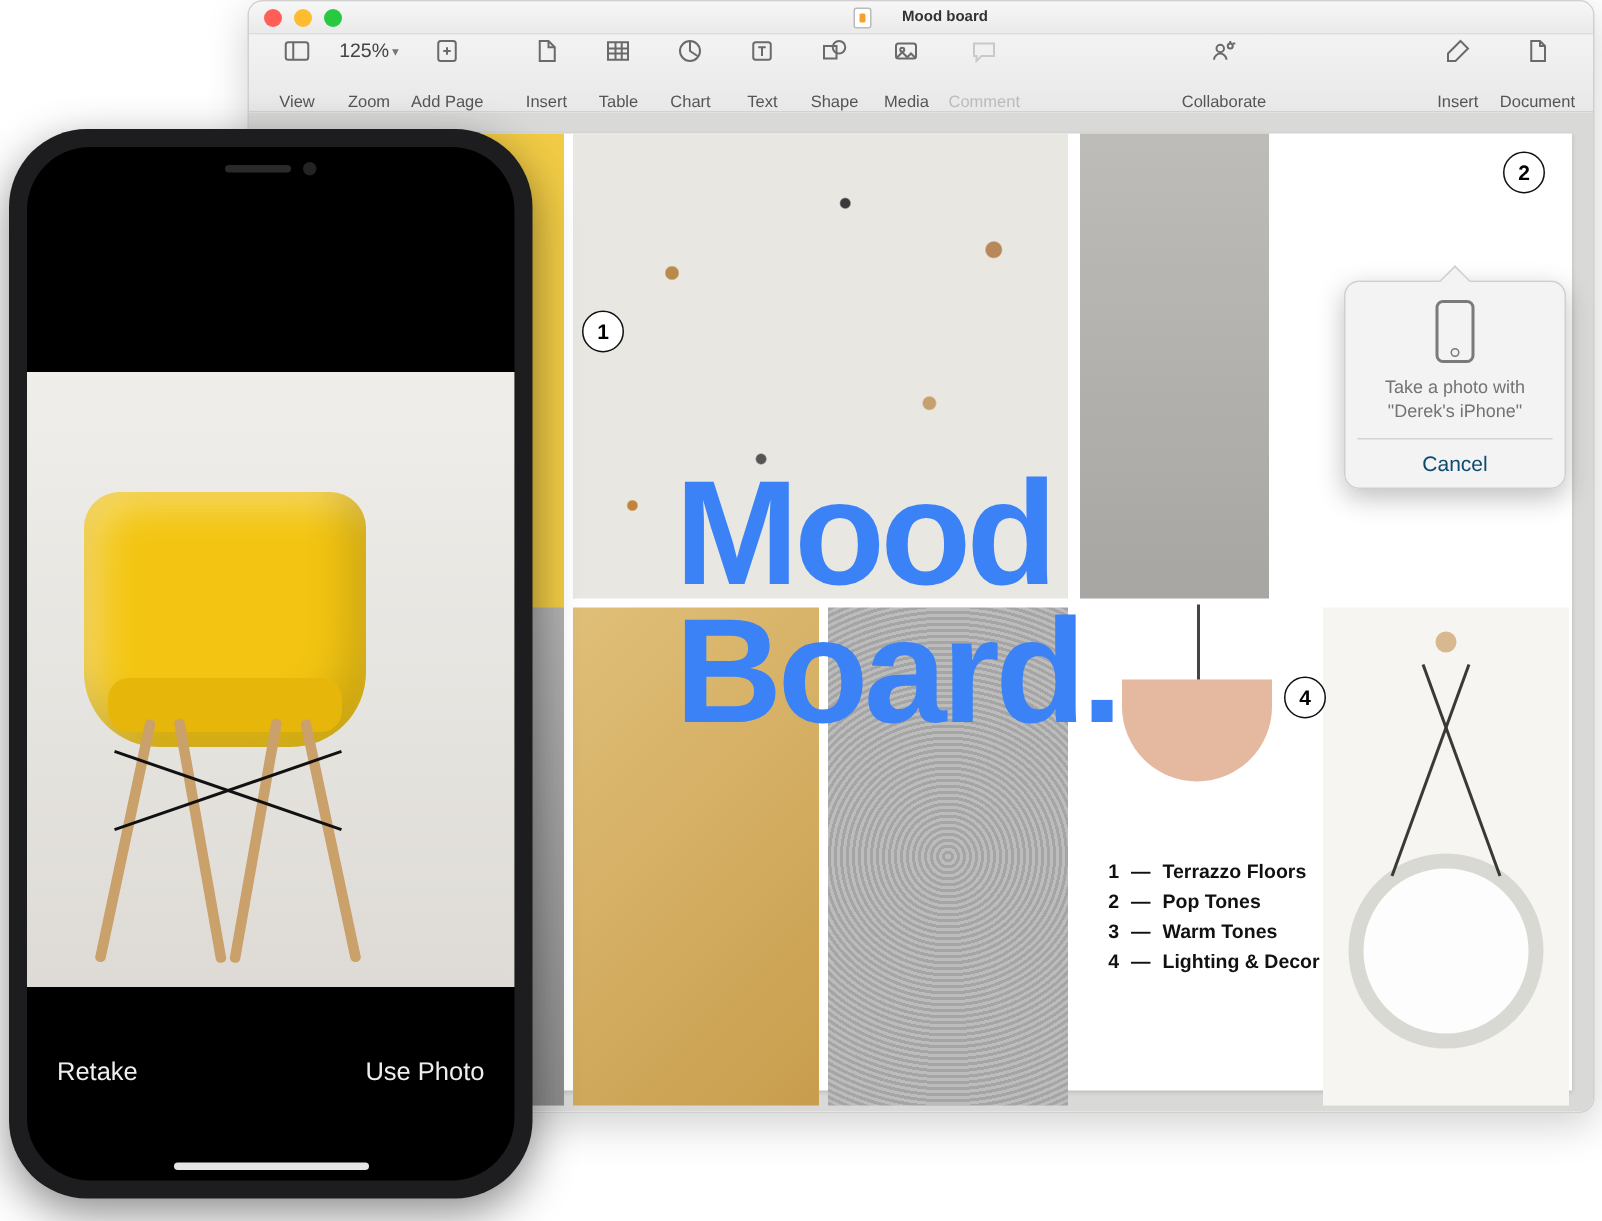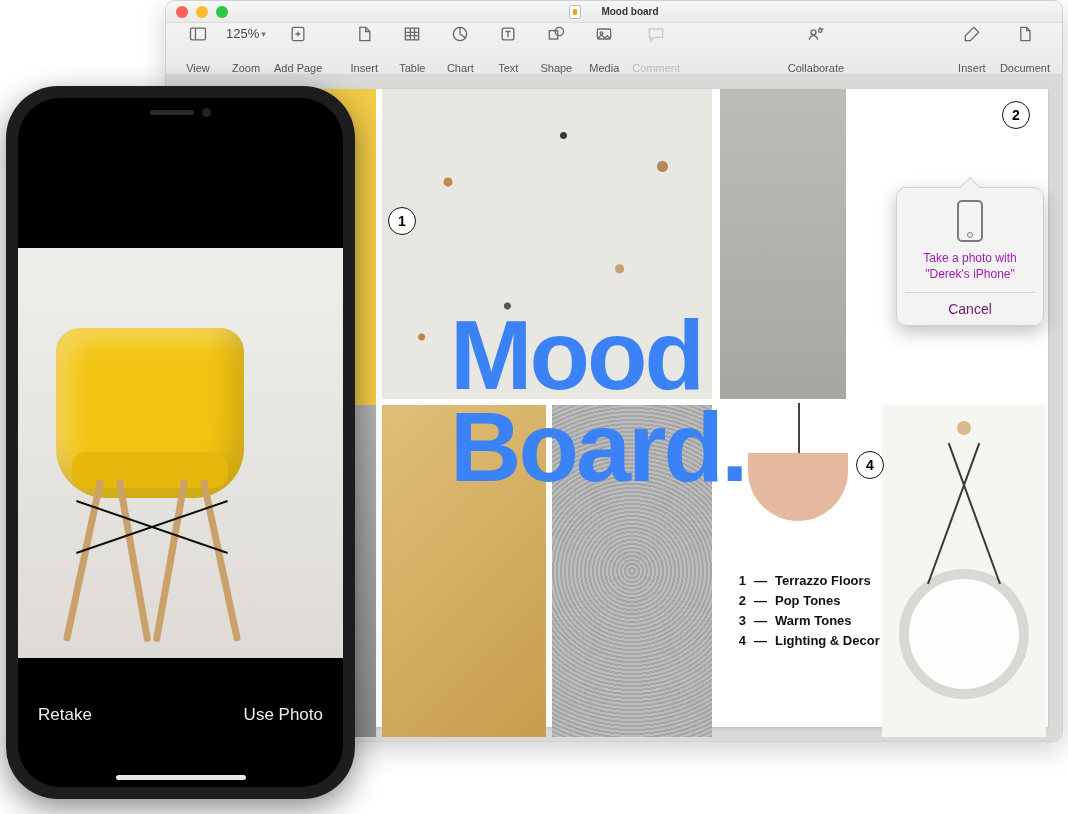--- a/index.html
+++ b/index.html
@@ -171,24 +171,24 @@
     z-index:9; text-align:center; padding:12px 8px 0;
   }
   .popover::before{
     content:"";position:absolute;top:-8px;left:50%;transform:translateX(-50%) rotate(45deg);
     width:14px;height:14px;background:rgba(243,243,243,.97);border-left:1px solid #cfcfcf;border-top:1px solid #cfcfcf;
   }
   .popover .phone-ico{
     width:26px;height:42px;border:2px solid #7a7a7a;border-radius:5px;margin:0 auto 8px;position:relative;
   }
   .popover .phone-ico::after{content:"";position:absolute;left:50%;bottom:2px;transform:translateX(-50%);width:4px;height:4px;border:1.5px solid #7a7a7a;border-radius:50%;}
-  .popover .msg{font-size:12px;color:#a21caf;line-height:1.35;padding:0 2px;}
+  .popover .msg{font-size:12px;color:#737373;line-height:1.35;padding:0 2px;}
   .popover .cancel{
     border-top:1px solid #d3d3d3; margin-top:10px; padding:8px 0;
-    font-size:14px;color:#701a75;cursor:pointer;
+    font-size:14px;color:#0c4a6e;cursor:pointer;
   }
   
   .iphone {
     position:absolute; left:6px; top:86px; width:349px; height:713px;
     background:#1d1d1f; border-radius:52px; padding:12px;
     box-shadow:0 10px 30px rgba(0,0,0,.45);
     z-index:20;
   }
   .iphone .screen{
     width:100%; height:100%; background:#000; border-radius:42px; position:relative; overflow:hidden;padding-left:18px;

